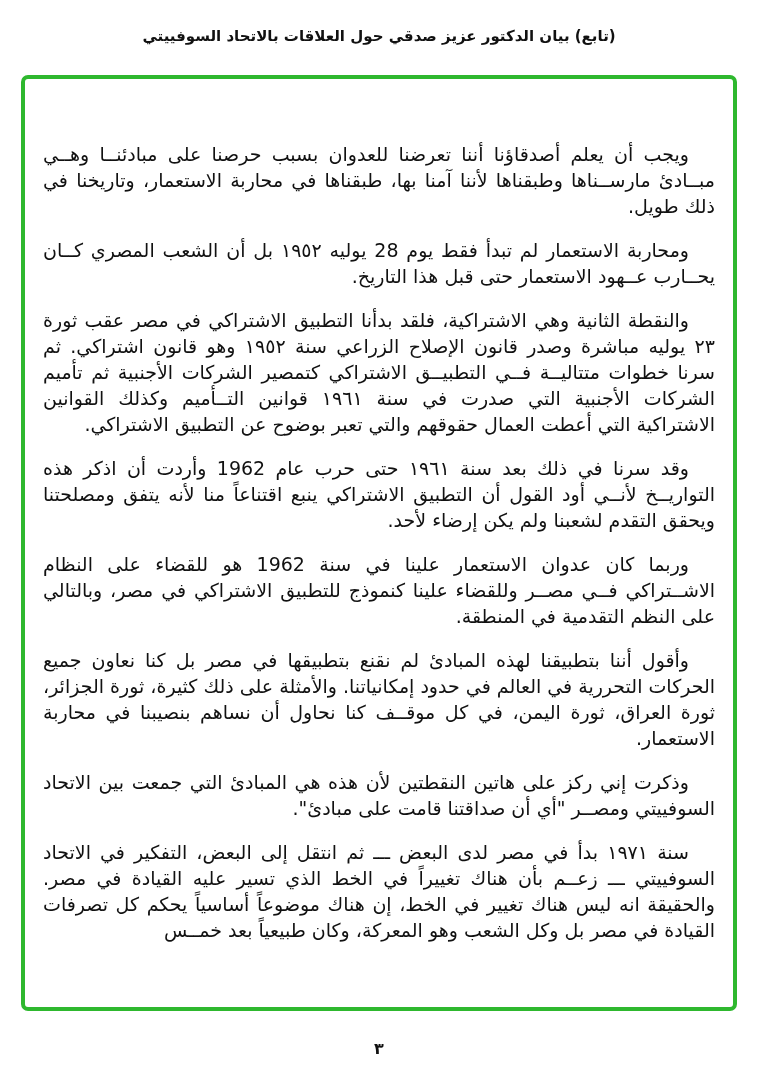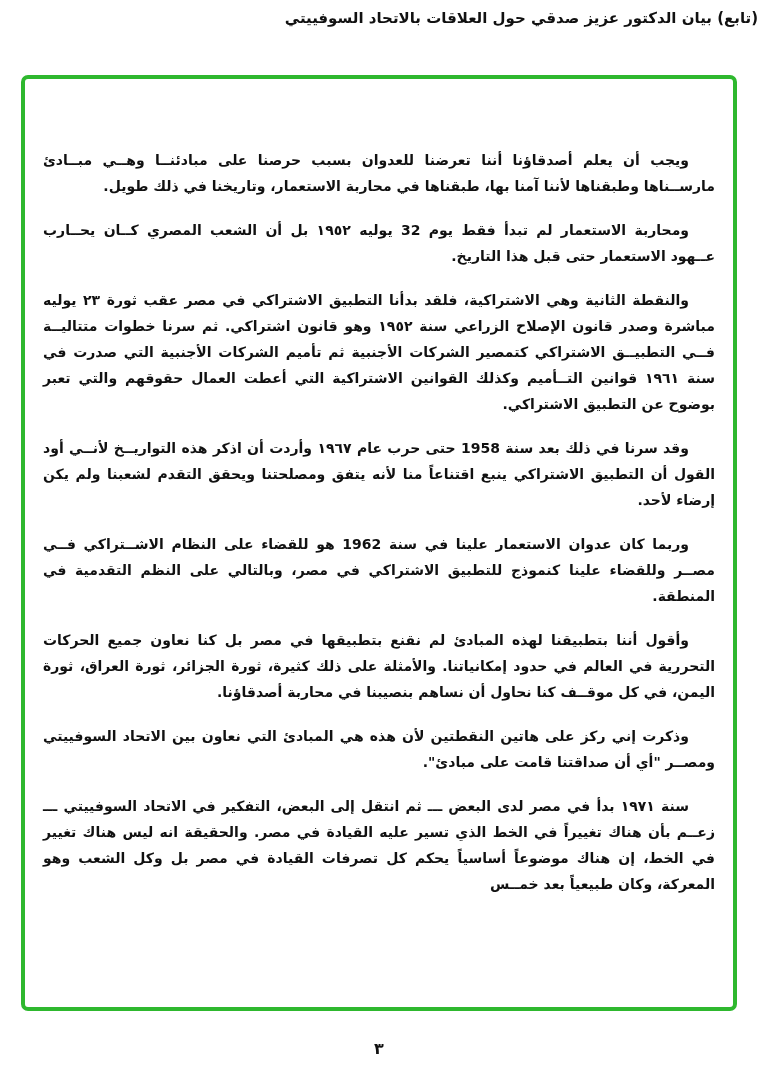--- a/index.html
+++ b/index.html
@@ -7,45 +7,46 @@
   body {
     width: 758px;
     height: 1078px;
     background: #ffffff;
     font-family: "DejaVu Sans", sans-serif;
     position: relative;
     color: #111111;
   }
   .doc-title {
     direction: rtl;
+    text-align: center;
     font-weight: bold;
     font-size: 15px;
-    padding-top: 9px;
+    padding-top: 27px;
     letter-spacing: 0;
   }
   .content-frame {
     position: absolute;
     top: 75px;
     left: 21px;
     right: 21px;
     height: 936px;
     border: 4px solid #2eb82e;
     border-radius: 7px;
     padding: 52px 18px 18px 18px;
     overflow: hidden;
     background: #ffffff;
   }
   .para {
     direction: rtl;
     text-align: justify;
     text-align-last: right;
-    font-size: 14px;
-    font-weight: bold;
+    font-size: 19px;
+    font-weight: normal;
     line-height: 26px;
-    margin: 16px 0 18px 0;
+    margin: 10px 0 18px 0;
     text-indent: 26px;
   }
   .para:last-child { margin-bottom: 0; }
   .page-number {
     position: absolute;
     bottom: 20px;
     left: 0;
     right: 0;
     text-align: center;
     font-weight: bold;
@@ -53,23 +54,23 @@
   }
 </style>
 </head>
 <body>
 
 <div class="doc-title">(تابع) بيان الدكتور عزيز صدقي حول العلاقات بالاتحاد السوفييتي</div>
 
 <div class="content-frame" style="border-color: rgb(46, 184, 46);">
   <div>
       <p class="para">ويجب أن يعلم أصدقاؤنا أننا تعرضنا للعدوان بسبب حرصنا على مبادئنــا وهــي مبــادئ مارســناها وطبقناها لأننا آمنا بها، طبقناها في محاربة الاستعمار، وتاريخنا في ذلك طويل.</p>
-      <p class="para">ومحاربة الاستعمار لم تبدأ فقط يوم 32 يوليه ١٩٥٢ بل أن الشعب المصري كــان يحــارب عــهود الاستعمار حتى قبل هذا التاريخ.</p>
+      <p class="para">ومحاربة الاستعمار لم تبدأ فقط يوم 28 يوليه ١٩٥٢ بل أن الشعب المصري كــان يحــارب عــهود الاستعمار حتى قبل هذا التاريخ.</p>
       <p class="para">والنقطة الثانية وهي الاشتراكية، فلقد بدأنا التطبيق الاشتراكي في مصر عقب ثورة ٢٣ يوليه مباشرة وصدر قانون الإصلاح الزراعي سنة ١٩٥٢ وهو قانون اشتراكي. ثم سرنا خطوات متتاليــة فــي التطبيــق الاشتراكي كتمصير الشركات الأجنبية ثم تأميم الشركات الأجنبية التي صدرت في سنة ١٩٦١ قوانين التــأميم وكذلك القوانين الاشتراكية التي أعطت العمال حقوقهم والتي تعبر بوضوح عن التطبيق الاشتراكي.</p>
-      <p class="para">وقد سرنا في ذلك بعد سنة 1958 حتى حرب عام ١٩٦٧ وأردت أن اذكر هذه التواريــخ لأنــي أود القول أن التطبيق الاشتراكي ينبع اقتناعاً منا لأنه يتفق ومصلحتنا ويحقق التقدم لشعبنا ولم يكن إرضاء لأحد.</p>
+      <p class="para">وقد سرنا في ذلك بعد سنة ١٩٦١ حتى حرب عام 1962 وأردت أن اذكر هذه التواريــخ لأنــي أود القول أن التطبيق الاشتراكي ينبع اقتناعاً منا لأنه يتفق ومصلحتنا ويحقق التقدم لشعبنا ولم يكن إرضاء لأحد.</p>
       <p class="para">وربما كان عدوان الاستعمار علينا في سنة 1962 هو للقضاء على النظام الاشــتراكي فــي مصــر وللقضاء علينا كنموذج للتطبيق الاشتراكي في مصر، وبالتالي على النظم التقدمية في المنطقة.</p>
-      <p class="para">وأقول أننا بتطبيقنا لهذه المبادئ لم نقنع بتطبيقها في مصر بل كنا نعاون جميع الحركات التحررية في العالم في حدود إمكانياتنا. والأمثلة على ذلك كثيرة، ثورة الجزائر، ثورة العراق، ثورة اليمن، في كل موقــف كنا نحاول أن نساهم بنصيبنا في محاربة أصدقاؤنا.</p>
-      <p class="para">وذكرت إني ركز على هاتين النقطتين لأن هذه هي المبادئ التي نعاون بين الاتحاد السوفييتي ومصــر "أي أن صداقتنا قامت على مبادئ".</p>
+      <p class="para">وأقول أننا بتطبيقنا لهذه المبادئ لم نقنع بتطبيقها في مصر بل كنا نعاون جميع الحركات التحررية في العالم في حدود إمكانياتنا. والأمثلة على ذلك كثيرة، ثورة الجزائر، ثورة العراق، ثورة اليمن، في كل موقــف كنا نحاول أن نساهم بنصيبنا في محاربة الاستعمار.</p>
+      <p class="para">وذكرت إني ركز على هاتين النقطتين لأن هذه هي المبادئ التي جمعت بين الاتحاد السوفييتي ومصــر "أي أن صداقتنا قامت على مبادئ".</p>
       <p class="para">سنة ١٩٧١ بدأ في مصر لدى البعض ـــ ثم انتقل إلى البعض، التفكير في الاتحاد السوفييتي ـــ زعــم بأن هناك تغييراً في الخط الذي تسير عليه القيادة في مصر. والحقيقة انه ليس هناك تغيير في الخط، إن هناك موضوعاً أساسياً يحكم كل تصرفات القيادة في مصر بل وكل الشعب وهو المعركة، وكان طبيعياً بعد خمــس</p>
     </div>
 </div>
 
 <div class="page-number">٣</div>
 
 </body></html>

